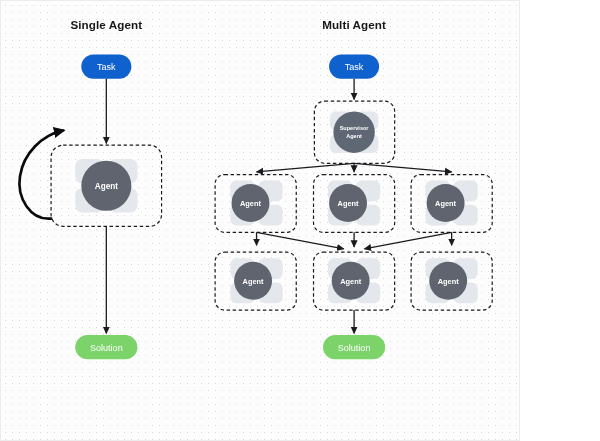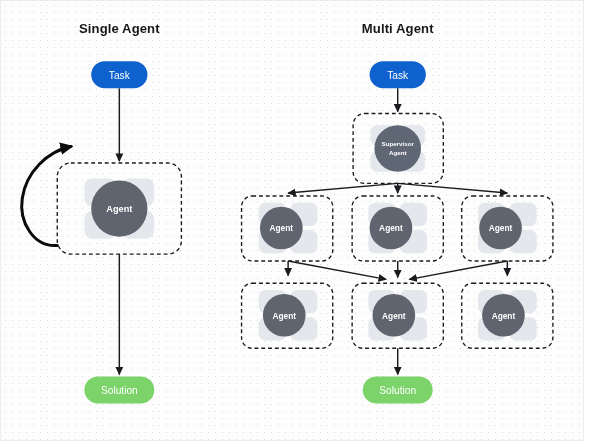--- a/index.html
+++ b/index.html
@@ -8,21 +8,21 @@
   }
   body {
     width: 600px;
     height: 441px;
     overflow: hidden;
     font-family: "Liberation Sans", sans-serif;
     background: #ffffff;
   }
   #canvas {
     position: relative;
-    width: 584px;
+    width: 520px;
     height: 441px;
     background-color: #fdfdfd;
     background-image: radial-gradient(#d9d9de 0.85px, transparent 0.9px);
     background-size: 7px 7px;
     background-position: 1px 1px;
     box-sizing: border-box;
     border: 1px solid #ececed;
   }
   #diagram {
     position: absolute;

